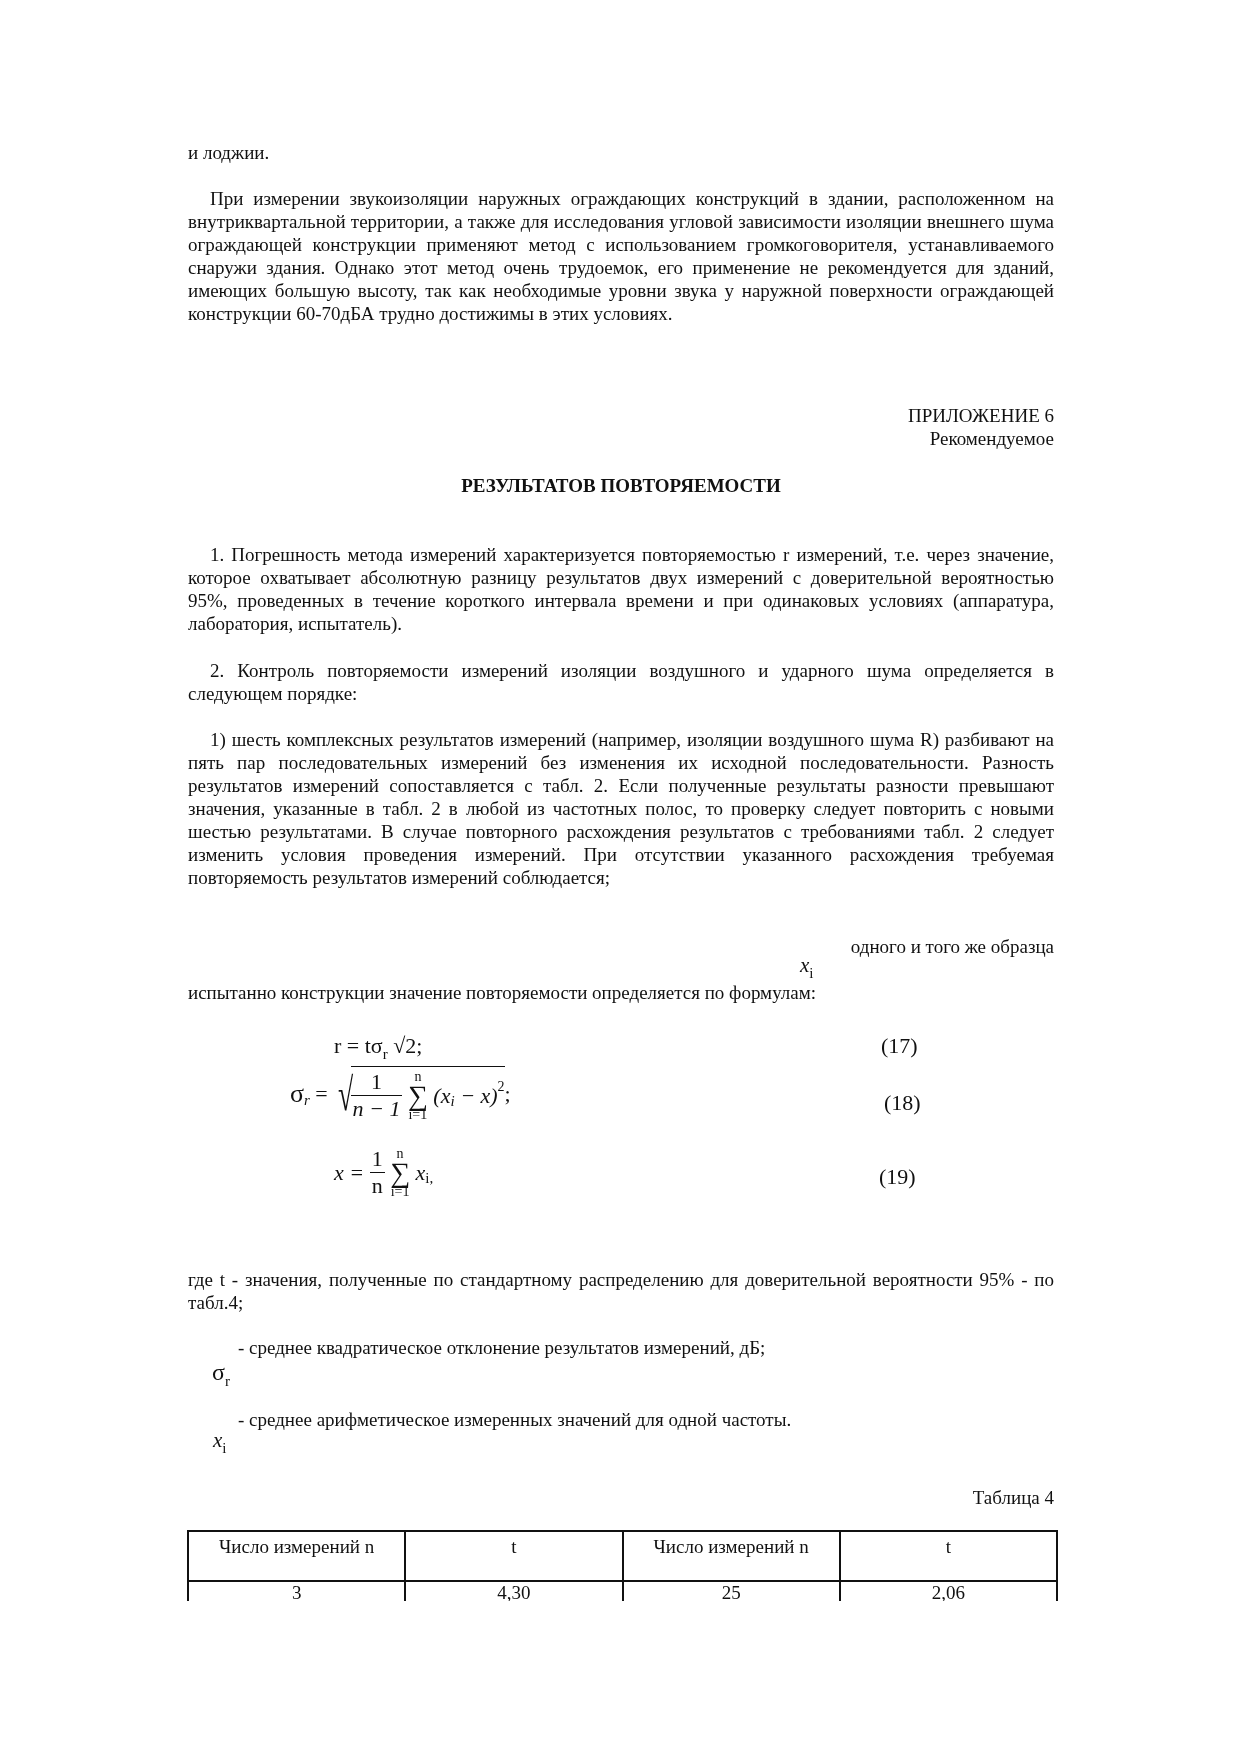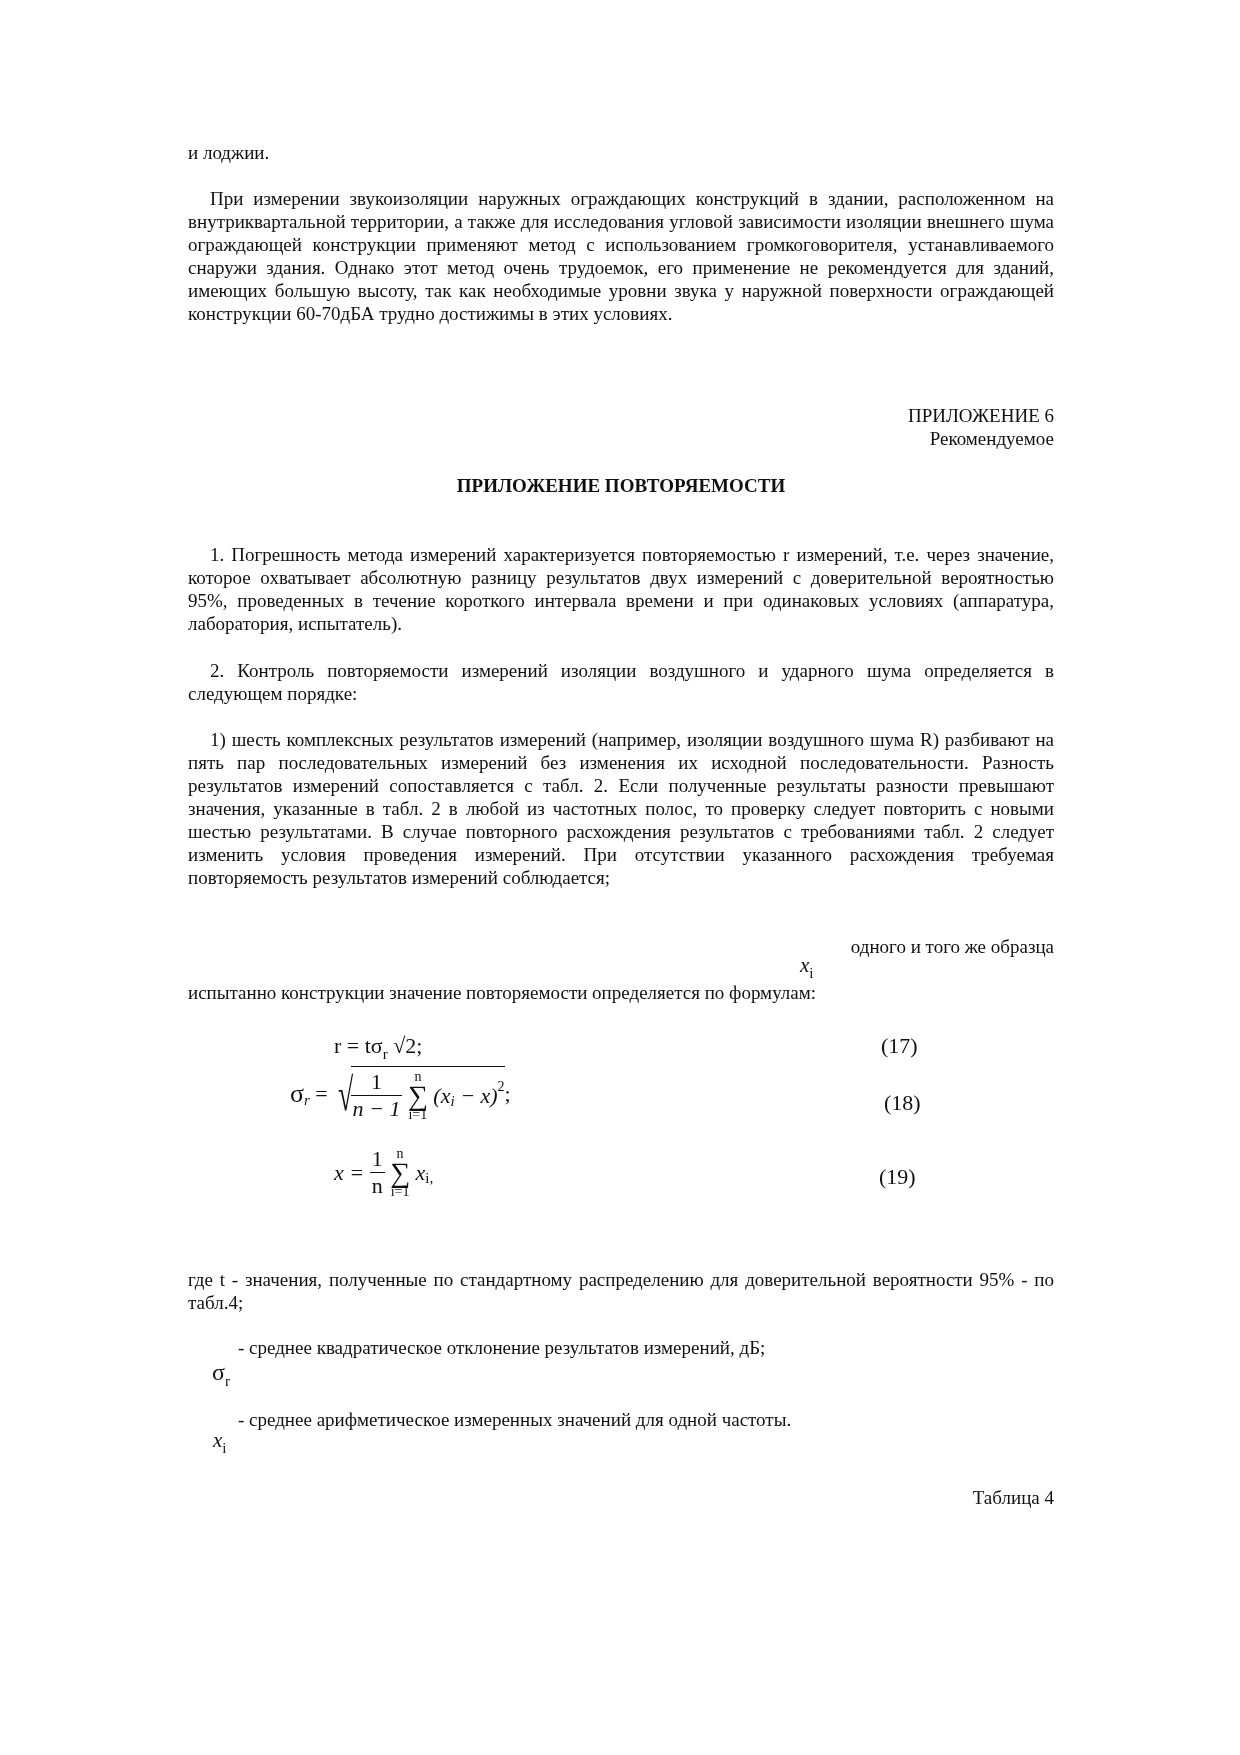--- a/index.html
+++ b/index.html
@@ -33,21 +33,21 @@
 
 <div class="page">
 
   <p class="p" style="top:141px;">и лоджии.</p>
 
   <p class="p" style="top:187px;"><span class="ind"></span><span>При измерении звукоизоляции наружных ограждающих конструкций в здании, расположенном на внутриквартальной территории, а также для исследования угловой зависимости изоляции внешнего шума ограждающей конструкции применяют метод с использованием громкоговорителя, устанавливаемого снаружи здания. Однако этот метод очень трудоемок, его применение не рекомендуется для зданий, имеющих большую высоту, так как необходимые уровни звука у наружной поверхности ограждающей конструкции 60-70дБА трудно достижимы в этих условиях.</span></p>
 
   <div class="right" style="top:404px;margin-left:20px;">ПРИЛОЖЕНИЕ 6</div>
   <div class="right" style="top:427px;">Рекомендуемое</div>
 
-  <div class="title" style="top:474px;">ПРИЛОЖЕНИЕ ПОВТОРЯЕМОСТИ</div>
+  <div class="title" style="top:474px;">РЕЗУЛЬТАТОВ ПОВТОРЯЕМОСТИ</div>
 
   <p class="p" style="top:543px;"><span class="ind"></span><span>1. Погрешность метода измерений характеризуется повторяемостью r измерений, т.е. через значение, которое охватывает абсолютную разницу результатов двух измерений с доверительной вероятностью 95%, проведенных в течение короткого интервала времени и при одинаковых условиях (аппаратура, лаборатория, испытатель).</span></p>
 
   <p class="p" style="top:659px;"><span class="ind"></span><span>2. Контроль повторяемости измерений изоляции воздушного и ударного шума определяется в следующем порядке:</span></p>
 
   <p class="p" style="top:728px;"><span class="ind"></span><span>1) шесть комплексных результатов измерений (например, изоляции воздушного шума R) разбивают на пять пар последовательных измерений без изменения их исходной последовательности. Разность результатов измерений сопоставляется с табл. 2. Если полученные результаты разности превышают значения, указанные в табл. 2 в любой из частотных полос, то проверку следует повторить с новыми шестью результатами. В случае повторного расхождения результатов с требованиями табл. 2 следует изменить условия проведения измерений. При отсутствии указанного расхождения требуемая повторяемость результатов измерений соблюдается;</span></p>
 
   <div style="position:absolute; right:186px; top:935px; line-height:23px;margin-left:20px;">одного и того же образца</div>
   <div class="math it" style="left:800px; top:955px; font-size:21px;"><span>x</span><span class="sub" style="font-style:normal;">i</span></div>
   <p class="p" style="top:981px;">испытанно конструкции значение повторяемости определяется по формулам:</p>
@@ -80,14 +80,30 @@
   <p class="p" style="top:1268px;">где t - значения, полученные по стандартному распределению для доверительной вероятности 95% - по табл.4;</p>
 
   <div style="position:absolute; left:238px; top:1336px; line-height:23px;">- среднее квадратическое отклонение результатов измерений, дБ;</div>
   <div class="math" style="left:212px; top:1360px; font-size:24px;"><span>σ</span><span class="sub">r</span></div>
 
   <div style="position:absolute; left:238px; top:1408px; line-height:23px;">- среднее арифметическое измеренных значений для одной частоты.</div>
   <div class="math it" style="left:213px; top:1430px; font-size:21px;"><span>x</span><span class="sub" style="font-style:normal;">i</span></div>
 
   <div class="right" style="top:1486px;">Таблица 4</div>
 
+  <table class="t4">
+    <tbody>
+        <tr class="hdr">
+      <td style="width:25%;">Число измерений n</td>
+      <td style="width:25%;">t</td>
+      <td style="width:25%;">Число измерений n</td>
+      <td style="width:25%;">t</td>
+    </tr>
+    <tr class="row">
+      <td>3</td>
+      <td>4,30</td>
+      <td>25</td>
+      <td>2,06</td>
+    </tr>
+  </tbody>
+    </table>
   <div class="clip"></div>
 </div>
 
 </body></html>

